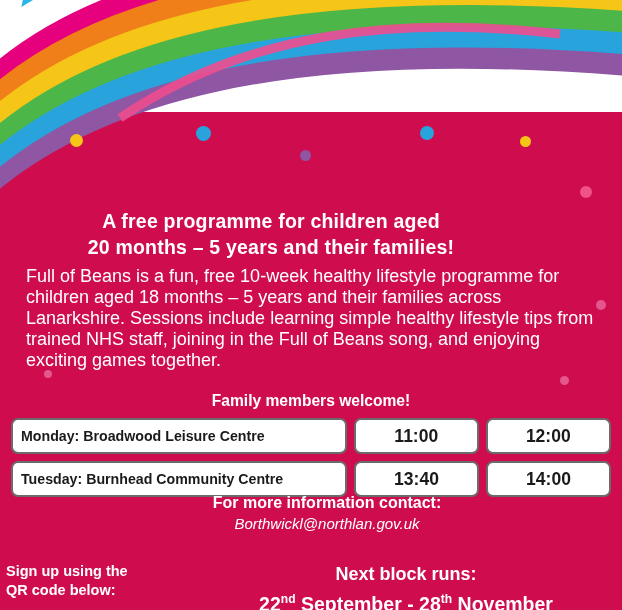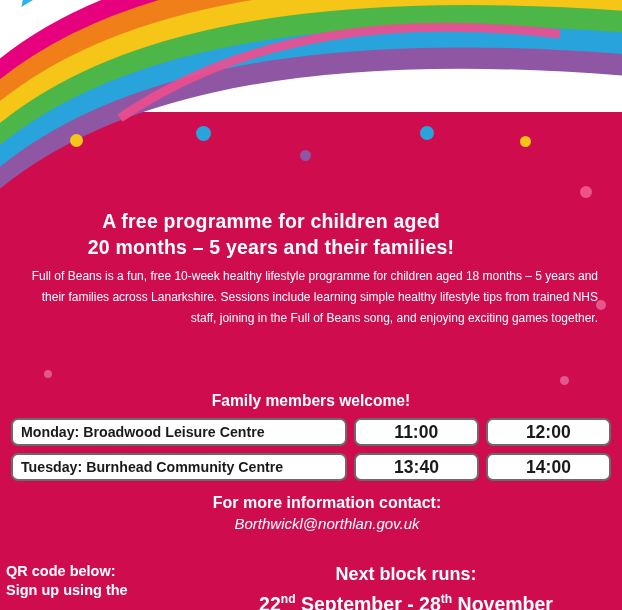--- a/index.html
+++ b/index.html
@@ -49,23 +49,23 @@
     font-weight: bold;
     line-height: 26px;
     letter-spacing: 0.2px;
   }
 
   .body-copy {
     position: absolute;
     left: 26px;
     top: 266px;
     width: 572px;
-    text-align: right;
-    color: #ffffff;
-    font-size: 12px;
+    text-align: left;
+    color: #ffffff;
+    font-size: 18px;
     line-height: 21px;
   }
 
   .welcome {
     position: absolute;
     left: 0;
     top: 392px;
     width: 622px;
     text-align: center;
     color: #ffffff;
@@ -86,21 +86,21 @@
     margin-bottom: 7px;
   }
   .cell {
     background: #ffffff;
     border: 2px solid #6b6b6b;
     border-radius: 7px;
     color: #1a1a1a;
     font-weight: bold;
     display: flex;
     align-items: center;
-    height: 28px;
+    height: 36px;
     box-sizing: border-box;
   }
   .cell.venue {
     flex: 0 0 336px;
     padding-left: 8px;
     font-size: 14.2px;
     justify-content: flex-start;
   }
   .cell.time {
     flex: 1 1 auto;
@@ -259,22 +259,22 @@
       <div class="cell time">14:00</div>
     </div>
   </div>
 
   <div class="contact">
     <div class="line1">For more information contact:</div>
     <div class="line2">Borthwickl@northlan.gov.uk</div>
   </div>
 
   <div class="signup">
+    <div>Sign up using the</div>
     <div>QR code below:</div>
-    <div>Sign up using the</div>
   </div>
 
   <div class="nextblock">
     <div class="nb-title">Next block runs:</div>
     <div class="nb-dates"><span>22</span><sup>nd</sup><span> September - 28</span><sup>th</sup><span> November</span></div>
   </div>
 
 </div>
 
 </body></html>

